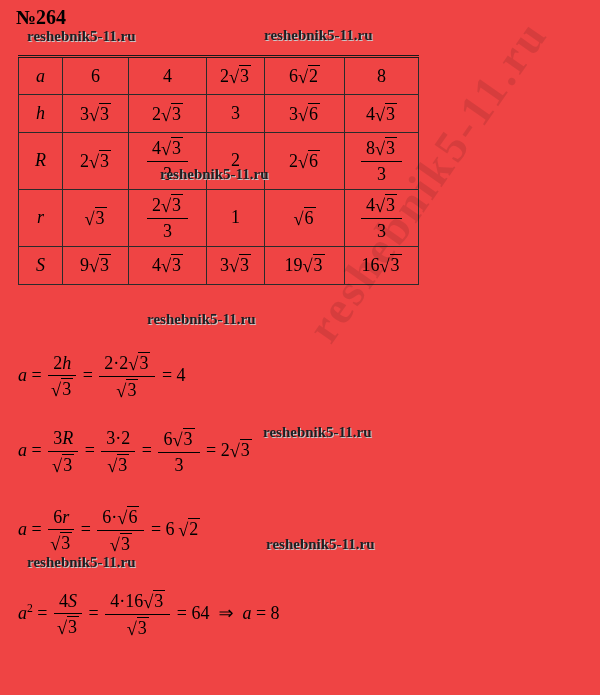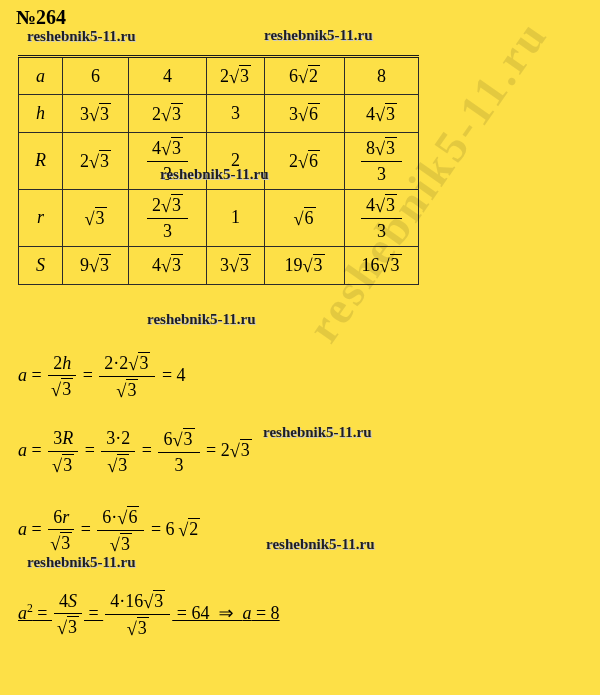--- a/index.html
+++ b/index.html
@@ -2,21 +2,21 @@
 <html><head>
 <meta charset="utf-8">
 <style>
   * { margin:0; padding:0; box-sizing:border-box; }
   html,body { background:#ffffff; }
   body {
     width:600px; height:695px;
     font-family:"Liberation Serif", serif;
     color:#000;
   }
-  .page { position:relative; width:600px; height:695px; background:#fde047; overflow:hidden; }
+  .page { position:relative; width:600px; height:695px; background:#ef4444; overflow:hidden; }
 
   .problem-number {
     position:absolute; left:16px; top:6px;
     font-size:20px; font-weight:700;
   }
 
   
   .wm {
     position:absolute;
     font-weight:700; font-size:15px;
@@ -65,21 +65,21 @@
   .frac { display:inline-block; vertical-align:middle; text-align:center; margin:0 2px; line-height:1.15; }
   .frac .num { display:block; border-bottom:1px solid #000; padding:0 5px 2px; }
   .frac .den { display:block; padding-top:2px; }
 
   
   .equations { position:absolute; left:0; top:0; width:600px; z-index:2; }
   .equation { position:absolute; left:18px; font-size:18px; white-space:nowrap; }
   .eq0 { top:352px; }
   .eq1 { top:428px; }
   .eq2 { top:506px; }
-  .eq3 { top:590px;text-decoration:underline; }
+  .eq3 { top:590px; }
 </style>
 </head>
 <body>
 
 <div class="page">
 
   <div class="problem-number">№264</div>
 
   <div class="wm wm1">reshebnik5-11.ru</div>
   <div class="wm wm2">reshebnik5-11.ru</div>

